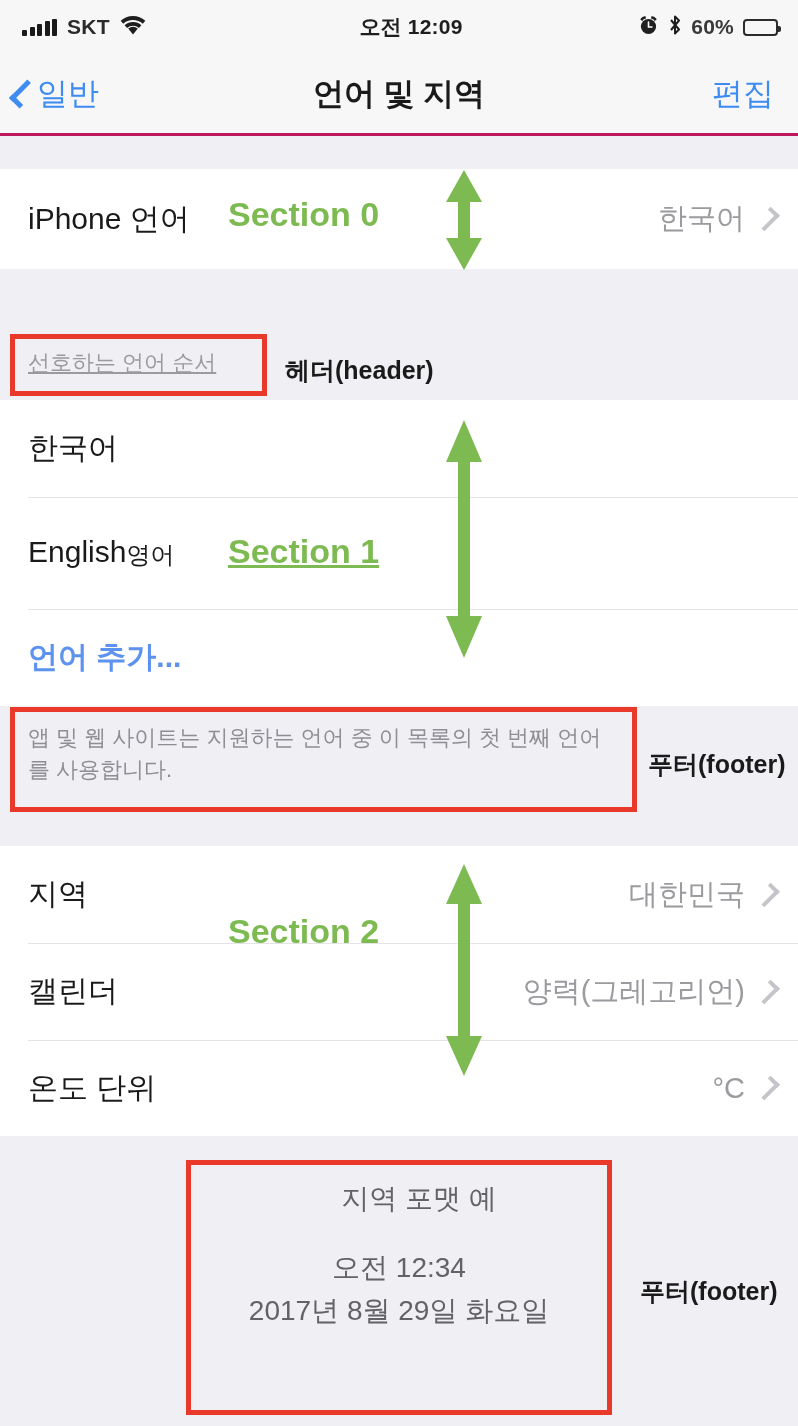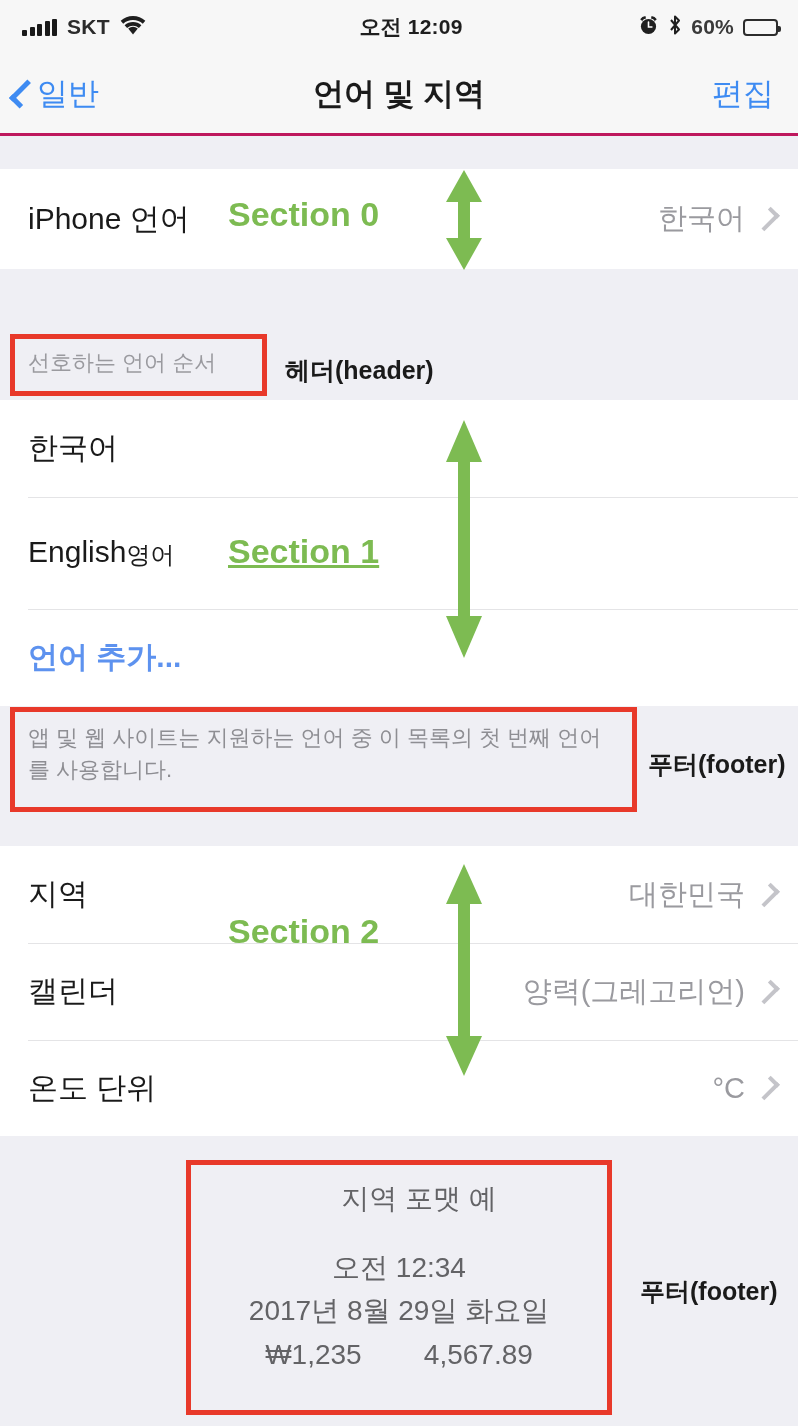--- a/index.html
+++ b/index.html
@@ -202,21 +202,21 @@
       <span class="cell-title">iPhone 언어</span>
       <span class="cell-right">
         <span class="cell-value">한국어</span>
         <span class="disclosure"></span>
       </span>
     </div>
   </div>
 
   <div class="gap" style="position:absolute;top:269px;left:0;width:798px;height:62px;"></div>
 
-  <div class="section-header" style="position:absolute;top:331px;left:0;width:736px;height:64px;">
+  <div class="section-header" style="position:absolute;top:331px;left:0;width:736px;height:64px;text-decoration:underline;">
     <span>선호하는 언어 순서</span>
   </div>
 
   <div class="group" style="position:absolute;top:400px;left:0;width:798px;height:306px;">
     <div class="cell" style="height:97px;">
       <span class="cell-title">한국어</span>
     </div>
     <div class="cell" style="height:112px;">
       <span class="cell-stack">
         <span class="cell-title">English</span>
@@ -256,21 +256,20 @@
         <span class="disclosure"></span>
       </span>
     </div>
   </div>
 
   <div style="position:absolute;top:1136px;left:0;width:798px;height:290px;background:#efeff4;">
     <div class="footer-center" style="padding-top:44px;font-size:28px;color:#636366;padding-left:40px;">지역 포맷 예</div>
     <div class="footer-center" style="padding-top:28px;font-size:28px;color:#636366;line-height:1.55;">
       <div>오전 12:34</div>
       <div>2017년 8월 29일 화요일</div>
-      <div style="white-space:pre;">₩1,235        4,567.89</div>
     </div>
   </div>
 
   <div class="anno-section" style="left:228px;top:195px;">Section 0</div>
   <svg class="arrow" style="left:442px;top:168px;height:104px;" viewBox="0 0 44 104">
     <polygon points="22,2 40,34 28,34 28,70 40,70 22,102 4,70 16,70 16,34 4,34" fill="#7dbb52"></polygon>
   </svg>
 
   <div class="anno-box" style="left:10px;top:334px;width:257px;height:62px;"></div>
   <div class="anno-label" style="left:285px;top:354px;">헤더(header)</div>

